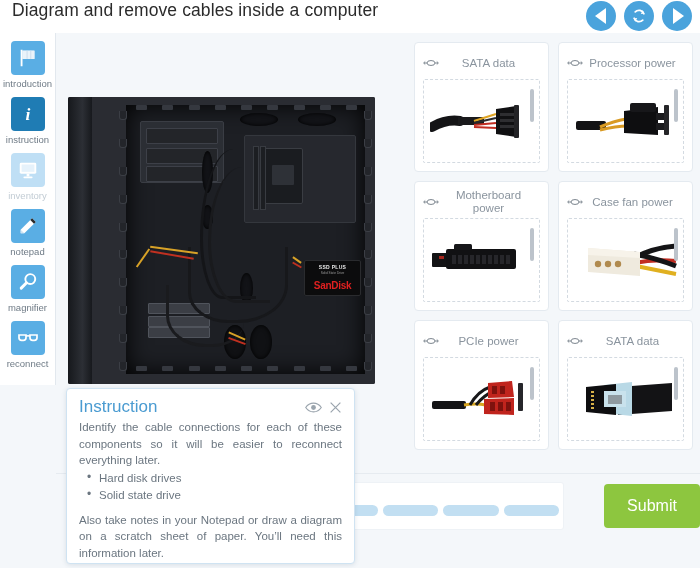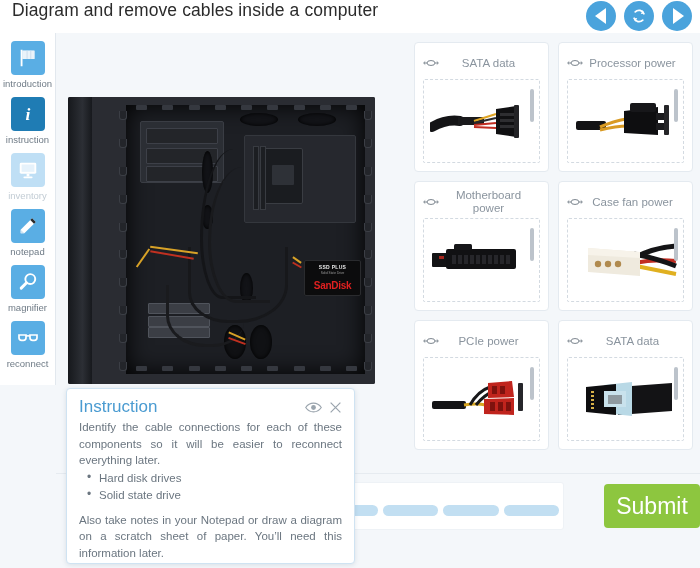--- a/index.html
+++ b/index.html
@@ -284,21 +284,21 @@
     flex: 1; height: 11px;
     background: #c2dff2;
     border-radius: 6px;
   }
   .submit-btn {
     position: absolute; left: 548px; top: 10px;
     width: 96px; height: 44px;
     background: #8dc63f;
     border: none; border-radius: 4px;
     color: #ffffff;
-    font-size: 23px;
+    font-size: 16px;
     font-family: "Liberation Sans", sans-serif;
     cursor: pointer;
   }
 
   
   .instruction {
     position: absolute; left: 66px; top: 388px;
     width: 289px; height: 176px;
     background: #ffffff;
     border: 1px solid #cfe3f2;

